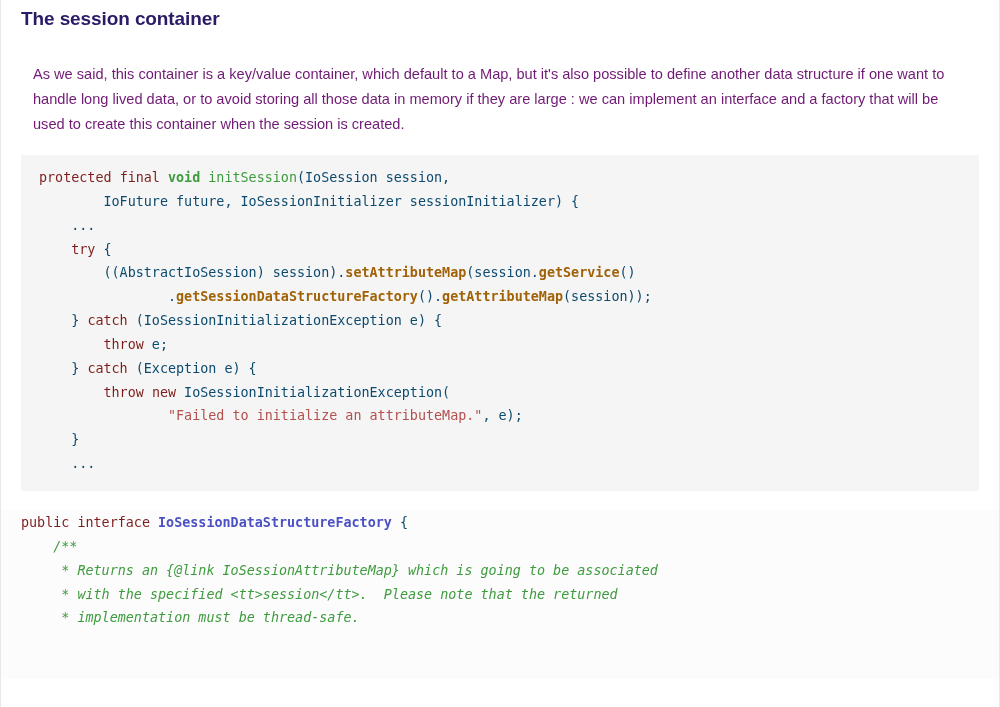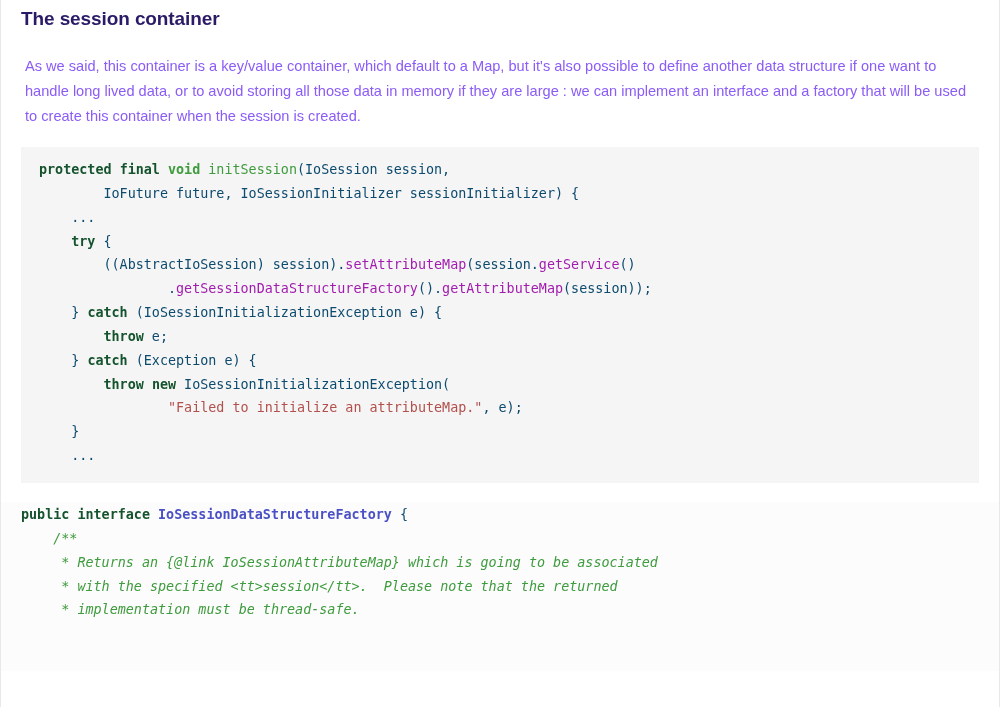--- a/index.html
+++ b/index.html
@@ -32,22 +32,22 @@
     font-size: 19px;
     font-weight: bold;
     color: #2b1a66;
     margin: 0;
     padding: 8px 0 0 0;
     letter-spacing: -0.1px;
   }
   p.para {
     font-size: 14.6px;
     line-height: 25px;
-    color: #8b5cf6;
-    margin: 4px;
+    color: #701a75;
+    margin: 12px;
     padding: 20px 0 0 0;
     text-align: left;
   }
   p.para.tight {
     padding-top: 19px;
   }
   .codeblock {
     font-family: "Liberation Mono", monospace;
     font-size: 13.4px;
     line-height: 22.85px;
@@ -58,24 +58,24 @@
   .codeblock.boxed {
     background: #f5f5f5;
     margin: 18px 20px 0 20px;
     padding: 12px 0 14px 18px;
   }
   .codeblock.plain {
     background: #fcfcfc;
     margin: 19px 0 0 0;
     padding: 2px 0 0 20px;
   }
-  .kw   { color: #14532d; font-weight: bold; }   
+  .kw   { color: #7f1d1d; font-weight: normal; }   
   .type { color: #3e9b3e; font-weight: bold; }   
   .fn   { color: #3e9b3e; }   
-  .call { color: #a21caf; font-weight: normal; margin-top: 12px; }   
+  .call { color: #a16207; font-weight: bold; margin-top: 12px; }   
   .str  { color: #b2504d; }                      
   .cls  { color: #4b51c4; font-weight: bold; }   
   .cmt  { color: #3e9b3e; font-style: italic; }  
   .pl   { color: #0c4a6e; }                      
 </style>
 </head>
 <body>
 
 <div class="page">
   <div class="inner">

